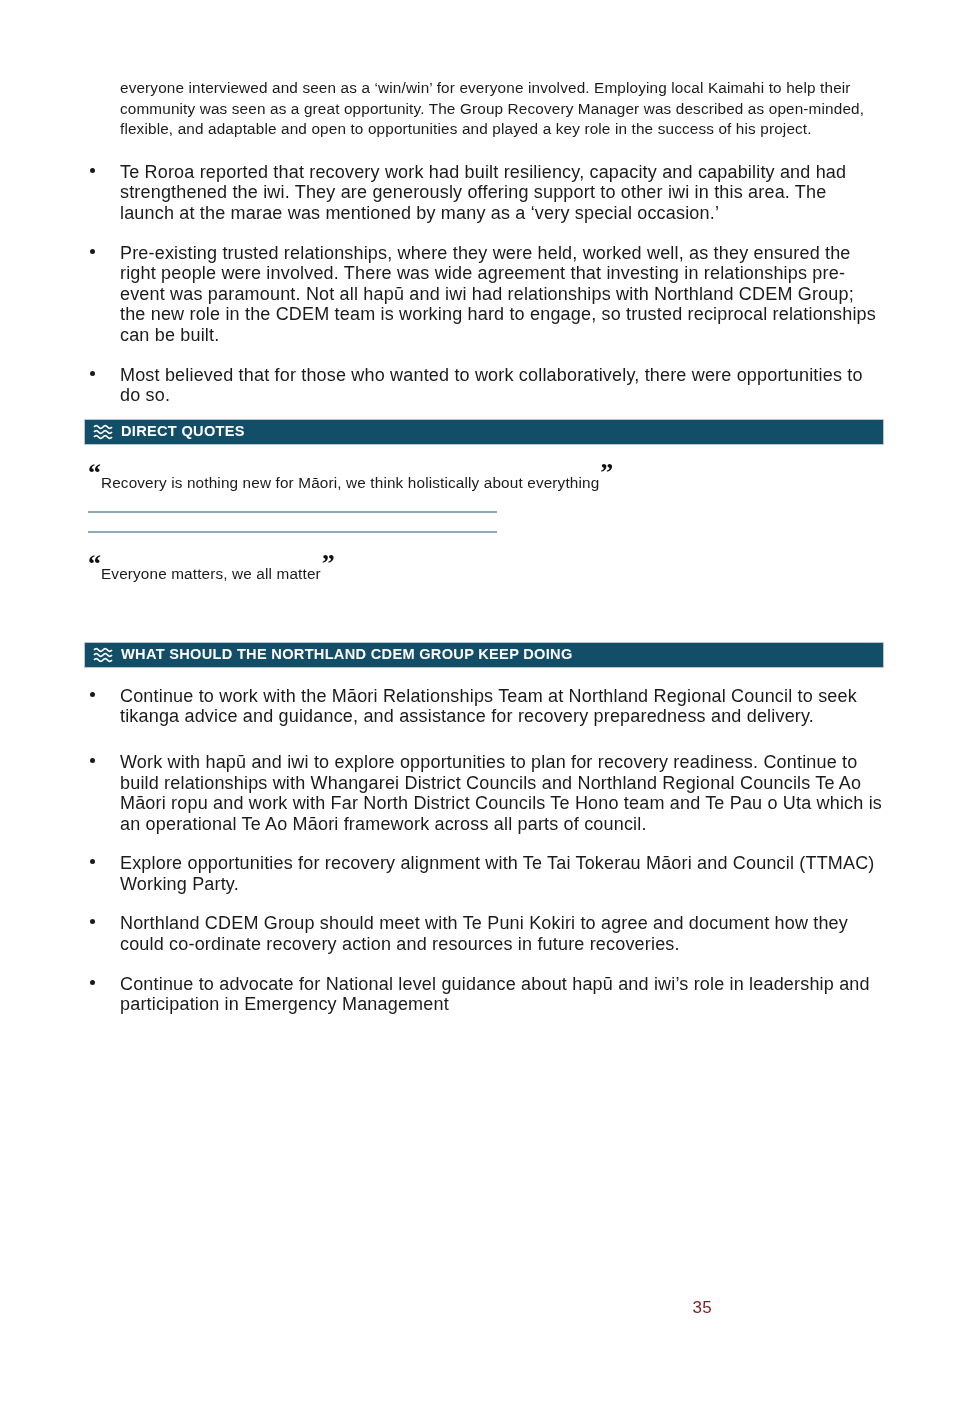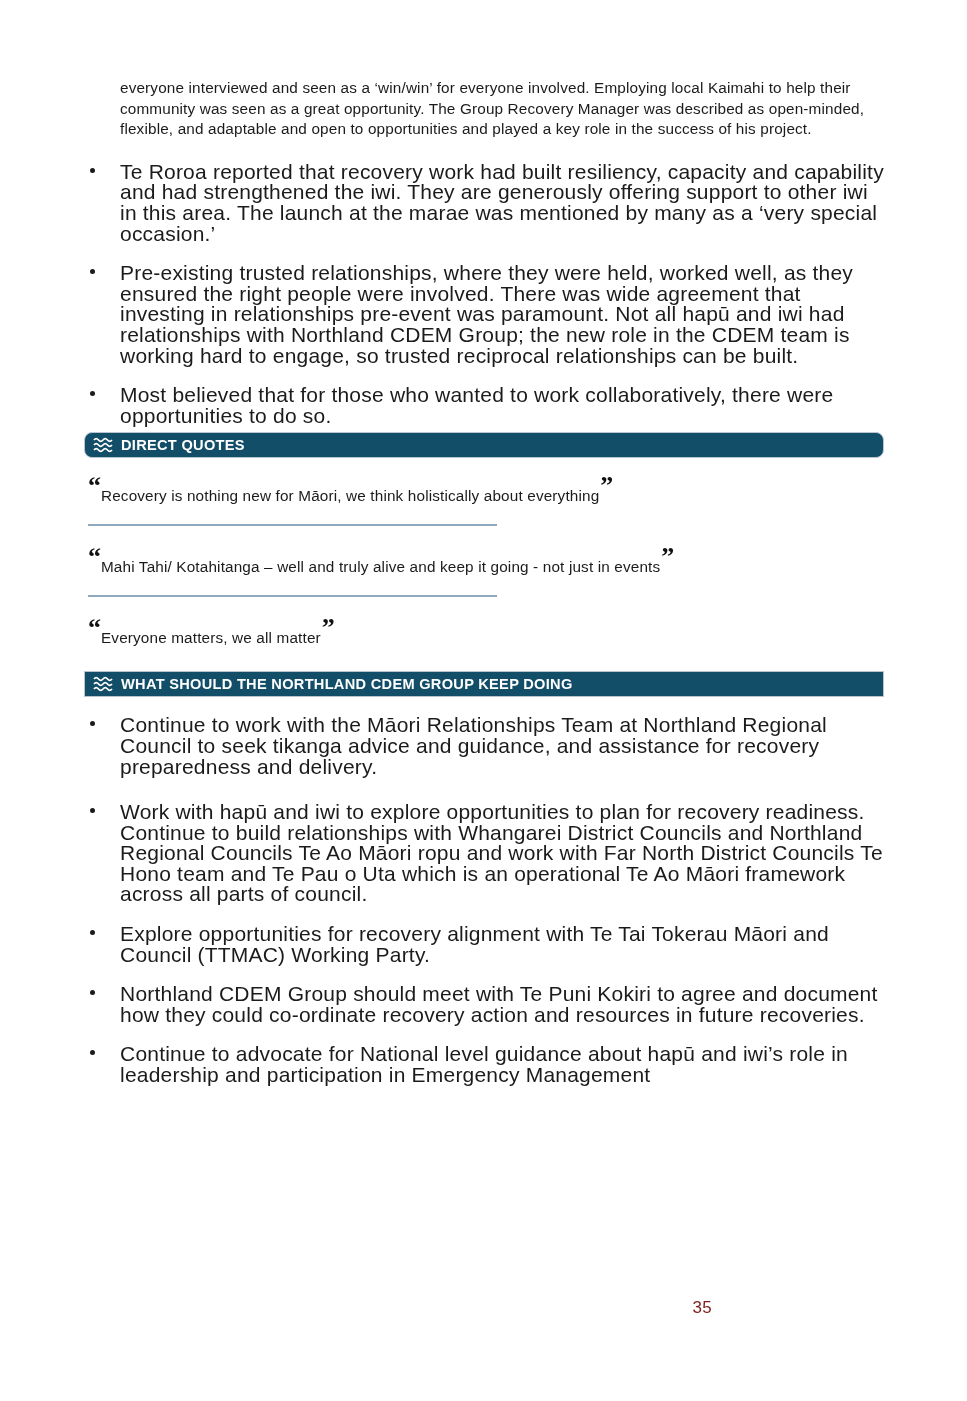--- a/index.html
+++ b/index.html
@@ -51,21 +51,21 @@
   .bullet-row .dot {
     position: absolute;
     left: 6px;
     top: 6px;
     width: 5px;
     height: 5px;
     border-radius: 50%;
     background: #1b1b1b;
   }
   .bullet-row .btext {
-    font-size: 21px;
+    font-size: 18px;
     line-height: 20.6px;
     color: #1b1b1b;
     letter-spacing: 0.01em;
   }
 
   
   .band {
     position: relative;
     height: 26px;
     background: #134e68;
@@ -159,50 +159,45 @@
     </div>
     <div class="bullet-row">
       <span class="dot"></span>
       <div class="btext">Pre-existing trusted relationships, where they were held, worked well, as they ensured the right people were involved. There was wide agreement that investing in relationships pre-event was paramount. Not all hapū and iwi had relationships with Northland CDEM Group; the new role in the CDEM team is working hard to engage, so trusted reciprocal relationships can be built.</div>
     </div>
     <div class="bullet-row">
       <span class="dot"></span>
       <div class="btext">Most believed that for those who wanted to work collaboratively, there were opportunities to do so.</div>
     </div>
 
-    <div class="band" style="margin-top:6px;border-radius:8px;">
+    <div class="band" style="margin-top:13px;">
       <svg class="wave-icon" viewBox="0 0 20 18" aria-hidden="true">
         <path d="M1 4 q2.2 -2.6 4.5 0 q2.2 2.6 4.5 0 q2.2 -2.6 4.5 0 q2.2 2.6 4.5 0" fill="none" stroke="#ffffff" stroke-width="1.7"></path>
         <path d="M1 9 q2.2 -2.6 4.5 0 q2.2 2.6 4.5 0 q2.2 -2.6 4.5 0 q2.2 2.6 4.5 0" fill="none" stroke="#ffffff" stroke-width="1.7"></path>
         <path d="M1 14 q2.2 -2.6 4.5 0 q2.2 2.6 4.5 0 q2.2 -2.6 4.5 0 q2.2 2.6 4.5 0" fill="none" stroke="#ffffff" stroke-width="1.7"></path>
       </svg>
       <span class="band-title">DIRECT QUOTES</span>
     </div>
 
     <div class="quote-block" style="margin-top:28px;">
       <div class="quote-line">
         <span class="qmark qopen">“</span><span class="qtext">Recovery is nothing new for Māori, we think holistically about everything</span><span class="qmark qclose">”</span>
       </div>
     </div>
     <div class="quote-rule"></div>
 
-    <div class="quote-block" style="margin-top:31px;">
-      <div class="quote-line">
-        <span class="qmark qopen">“</span><span class="qtext">Mahi Tahi/ Kotahitanga – well and truly alive and keep it going - not just in events</span><span class="qmark qclose">”</span>
-      </div>
-    </div>
     <div class="quote-rule"></div>
 
     <div class="quote-block" style="margin-top:31px;">
       <div class="quote-line">
         <span class="qmark qopen">“</span><span class="qtext">Everyone matters, we all matter</span><span class="qmark qclose">”</span>
       </div>
     </div>
 
-    <div class="band" style="margin-top:23px;">
+    <div class="band" style="margin-top:58px;">
       <svg class="wave-icon" viewBox="0 0 20 18" aria-hidden="true">
         <path d="M1 4 q2.2 -2.6 4.5 0 q2.2 2.6 4.5 0 q2.2 -2.6 4.5 0 q2.2 2.6 4.5 0" fill="none" stroke="#ffffff" stroke-width="1.7"></path>
         <path d="M1 9 q2.2 -2.6 4.5 0 q2.2 2.6 4.5 0 q2.2 -2.6 4.5 0 q2.2 2.6 4.5 0" fill="none" stroke="#ffffff" stroke-width="1.7"></path>
         <path d="M1 14 q2.2 -2.6 4.5 0 q2.2 2.6 4.5 0 q2.2 -2.6 4.5 0 q2.2 2.6 4.5 0" fill="none" stroke="#ffffff" stroke-width="1.7"></path>
       </svg>
       <span class="band-title">WHAT SHOULD THE NORTHLAND CDEM GROUP KEEP DOING</span>
     </div>
 
     <div class="bullet-row" style="margin-top:18px;">
       <span class="dot"></span>

